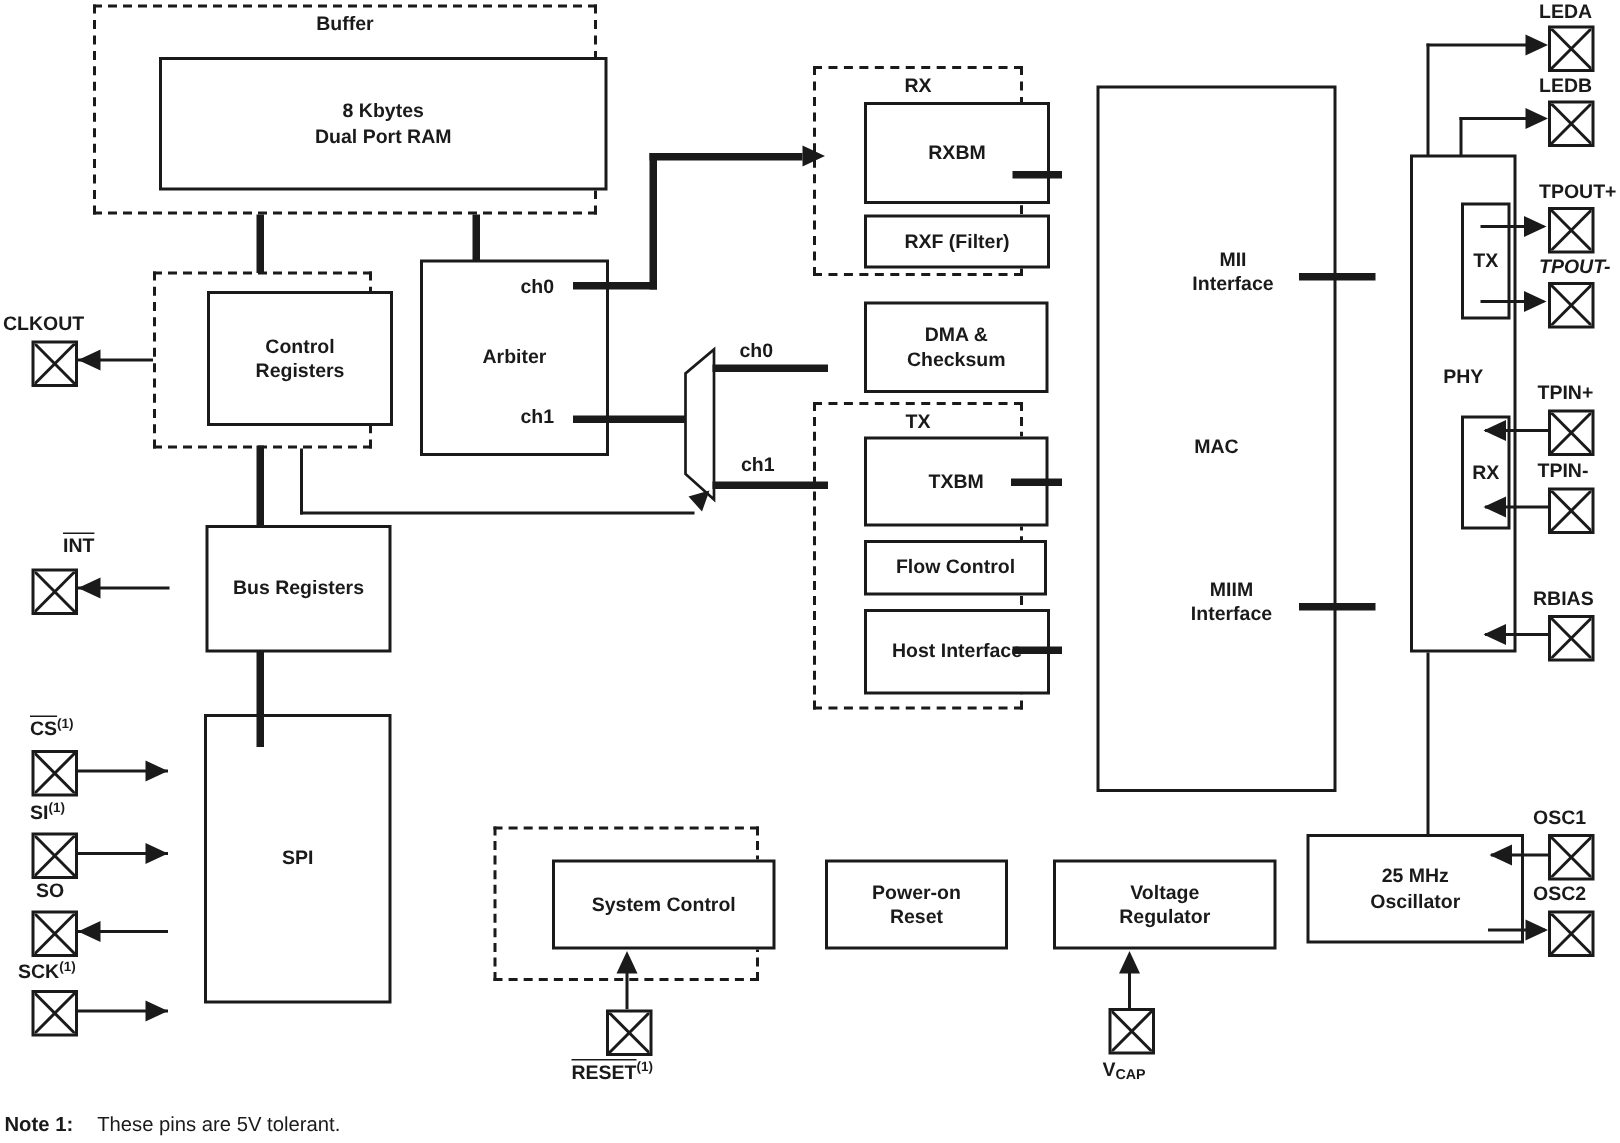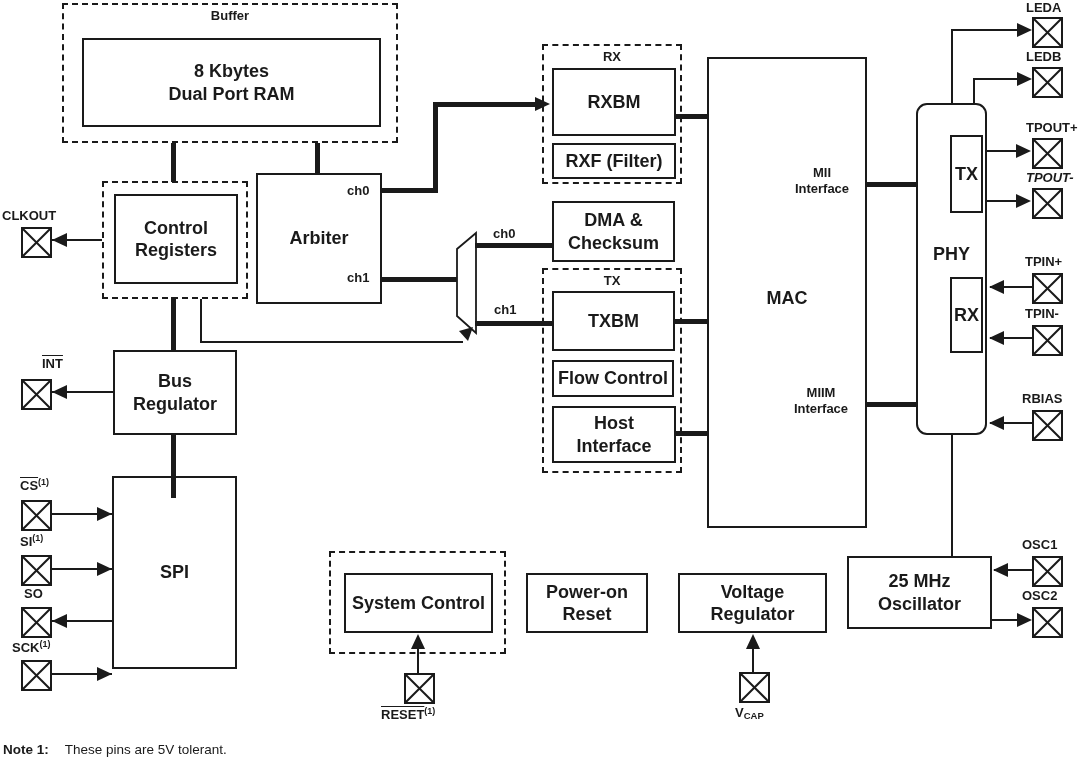--- a/index.html
+++ b/index.html
@@ -2,21 +2,21 @@
 <html><head>
 <meta charset="utf-8">
 <style>
   html,body{margin:0;padding:0;background:#ffffff;}
   #canvas{
     position:relative;width:1080px;height:762px;background:#ffffff;
     font-family:"Liberation Sans","DejaVu Sans",sans-serif;color:#1a1a1a;overflow:hidden;
   }
   .bx{position:absolute;border:2px solid #1a1a1a;background:#ffffff;
       display:flex;flex-direction:column;align-items:center;justify-content:center;
-      font-weight:bold;font-size:18px;line-height:1.25;text-align:center;box-sizing:border-box;}
+      font-weight:bold;font-size:13px;line-height:1.25;text-align:center;box-sizing:border-box;margin-left:24px;}
   .db{position:absolute;border:2px dashed #1a1a1a;background:transparent;box-sizing:border-box;}
   .ttl{position:absolute;left:0;right:0;top:3px;text-align:center;font-weight:bold;font-size:13px;}
   .hl{position:absolute;height:2px;background:#1a1a1a;}
   .vl{position:absolute;width:2px;background:#1a1a1a;}
   .hl.t{height:5px;}
   .vl.t{width:5px;}
   .ar{position:absolute;width:0;height:0;}
   .ar.r{border-top:7px solid transparent;border-bottom:7px solid transparent;border-left:15px solid #1a1a1a;}
   .ar.l{border-top:7px solid transparent;border-bottom:7px solid transparent;border-right:15px solid #1a1a1a;}
   .ar.u{border-left:7px solid transparent;border-right:7px solid transparent;border-bottom:15px solid #1a1a1a;}
@@ -54,21 +54,21 @@
     <span>Registers</span>
   </div>
 
   <div class="bx" style="left:256px;top:173px;width:126px;height:131px;">
     <span>Arbiter</span>
   </div>
   <div class="chlbl" style="left:347px;top:183px;">ch0</div>
   <div class="chlbl" style="left:347px;top:270px;">ch1</div>
 
   <div class="bx" style="left:113px;top:350px;width:124px;height:85px;">
-    <span>Bus Regulator</span>
+    <span>Bus Registers</span>
   </div>
   <div class="bx" style="left:112px;top:476px;width:125px;height:193px;">
     <span>SPI</span>
   </div>
 
   <div class="db" style="left:542px;top:44px;width:140px;height:140px;">
     <div class="ttl">RX</div>
   </div>
   <div class="bx" style="left:552px;top:68px;width:124px;height:68px;">
     <span>RXBM</span>
@@ -100,21 +100,21 @@
   </div>
   <div class="inlbl" style="left:782px;top:165px;width:80px;">
     <div>MII</div>
     <div>Interface</div>
   </div>
   <div class="inlbl" style="left:780px;top:385px;width:82px;">
     <div>MIIM</div>
     <div>Interface</div>
   </div>
 
-  <div class="bx" style="left:916px;top:103px;width:71px;height:332px;justify-content:flex-start;border-radius:11px;">
+  <div class="bx" style="left:916px;top:103px;width:71px;height:332px;justify-content:flex-start;">
     <span style="margin-top:138px;">PHY</span>
   </div>
   <div class="bx" style="left:950px;top:135px;width:33px;height:78px;">
     <span>TX</span>
   </div>
   <div class="bx" style="left:950px;top:277px;width:33px;height:76px;">
     <span>RX</span>
   </div>
 
   <div class="db" style="left:329px;top:551px;width:177px;height:103px;"></div>

